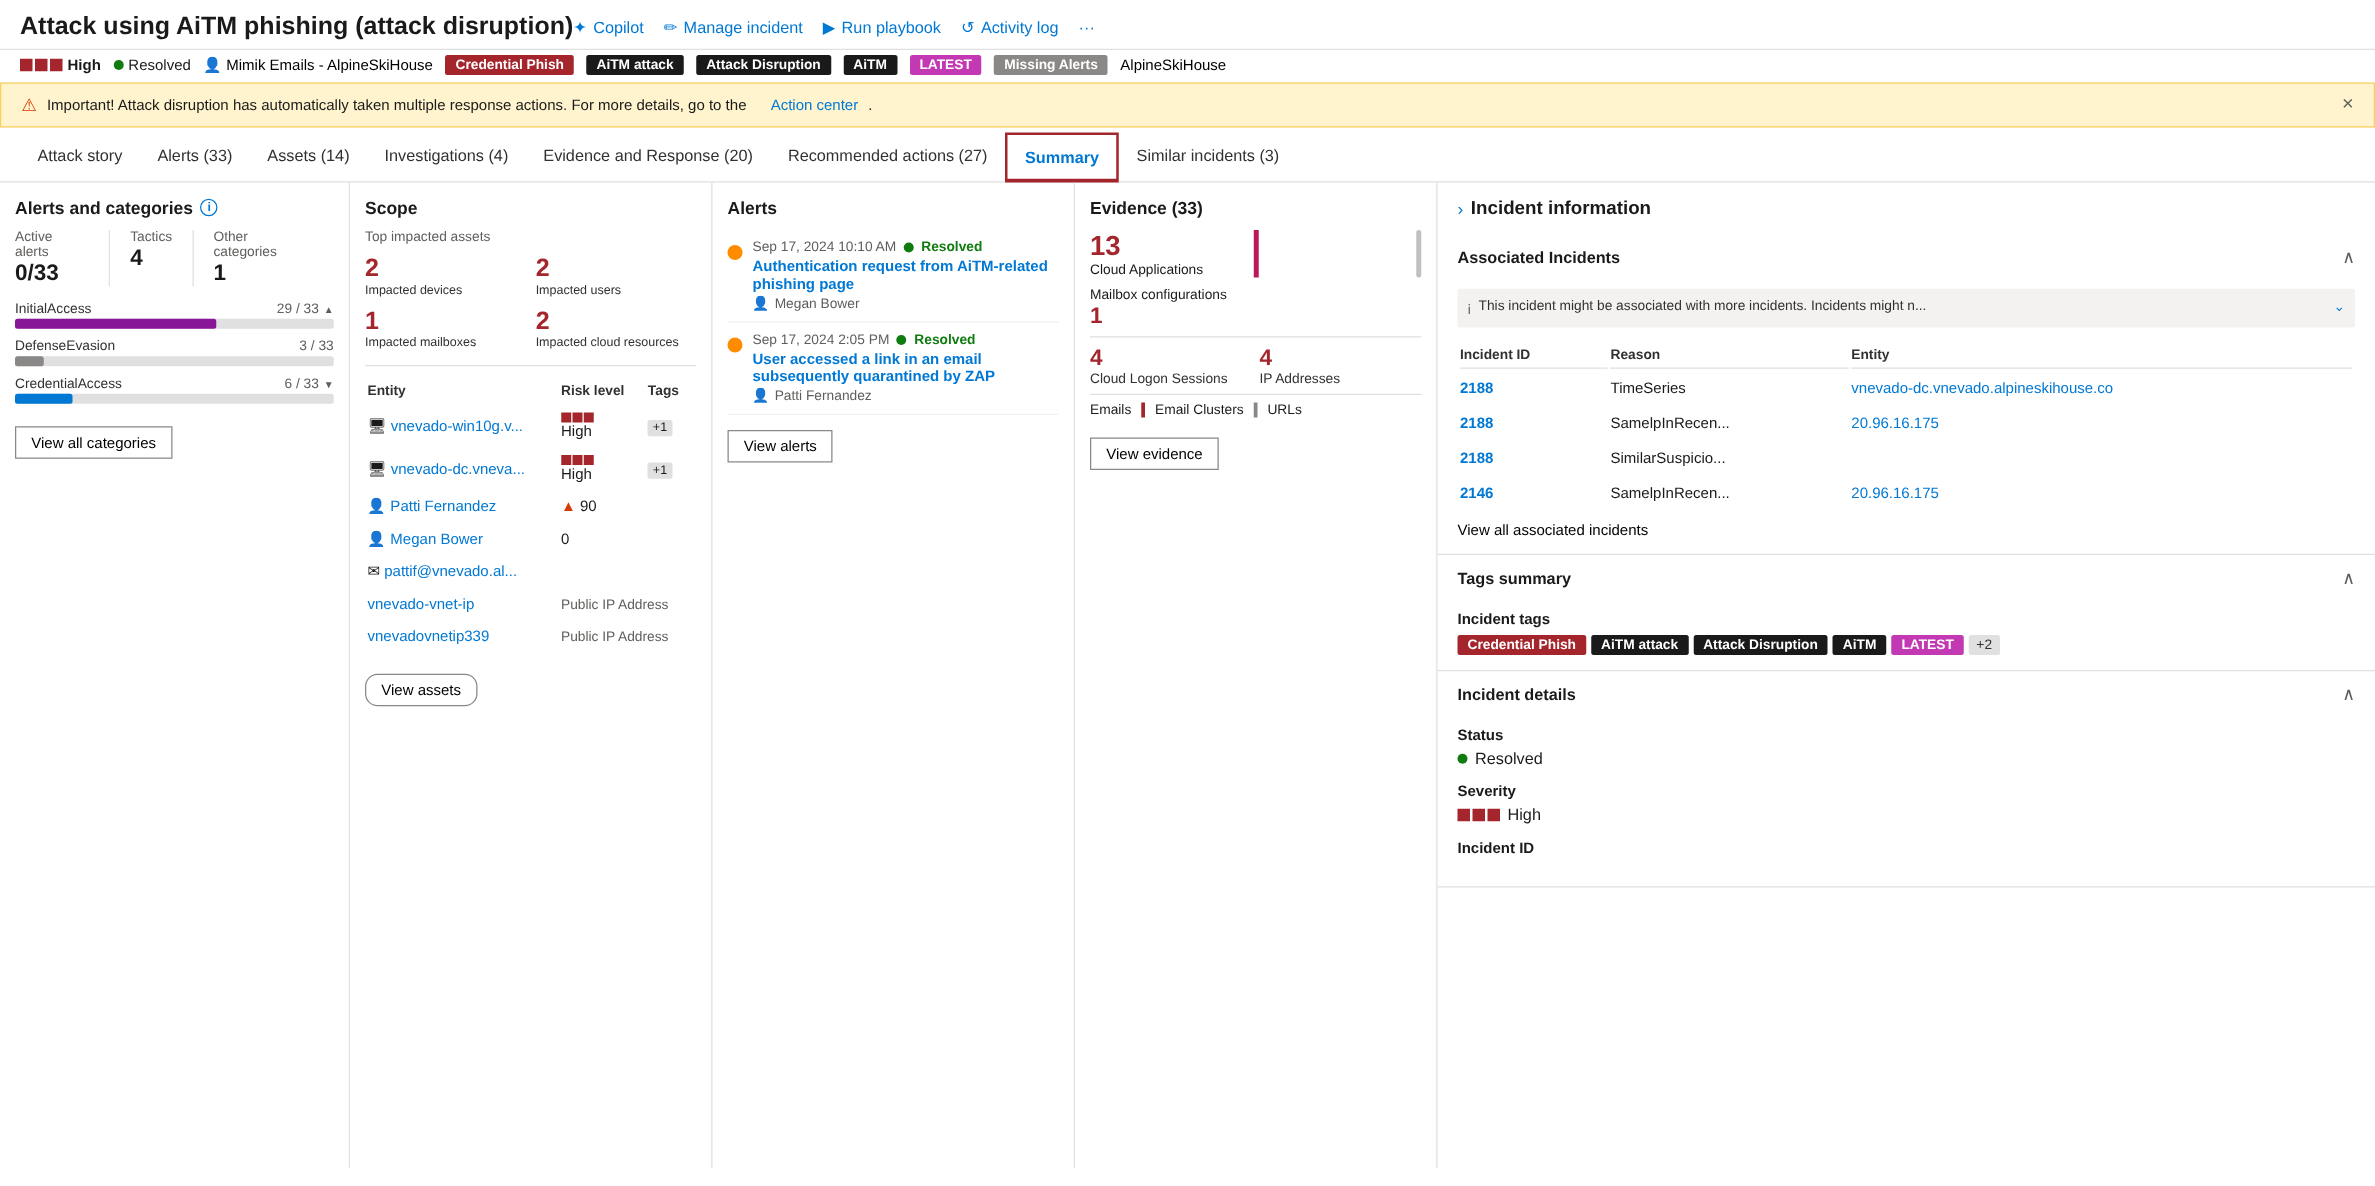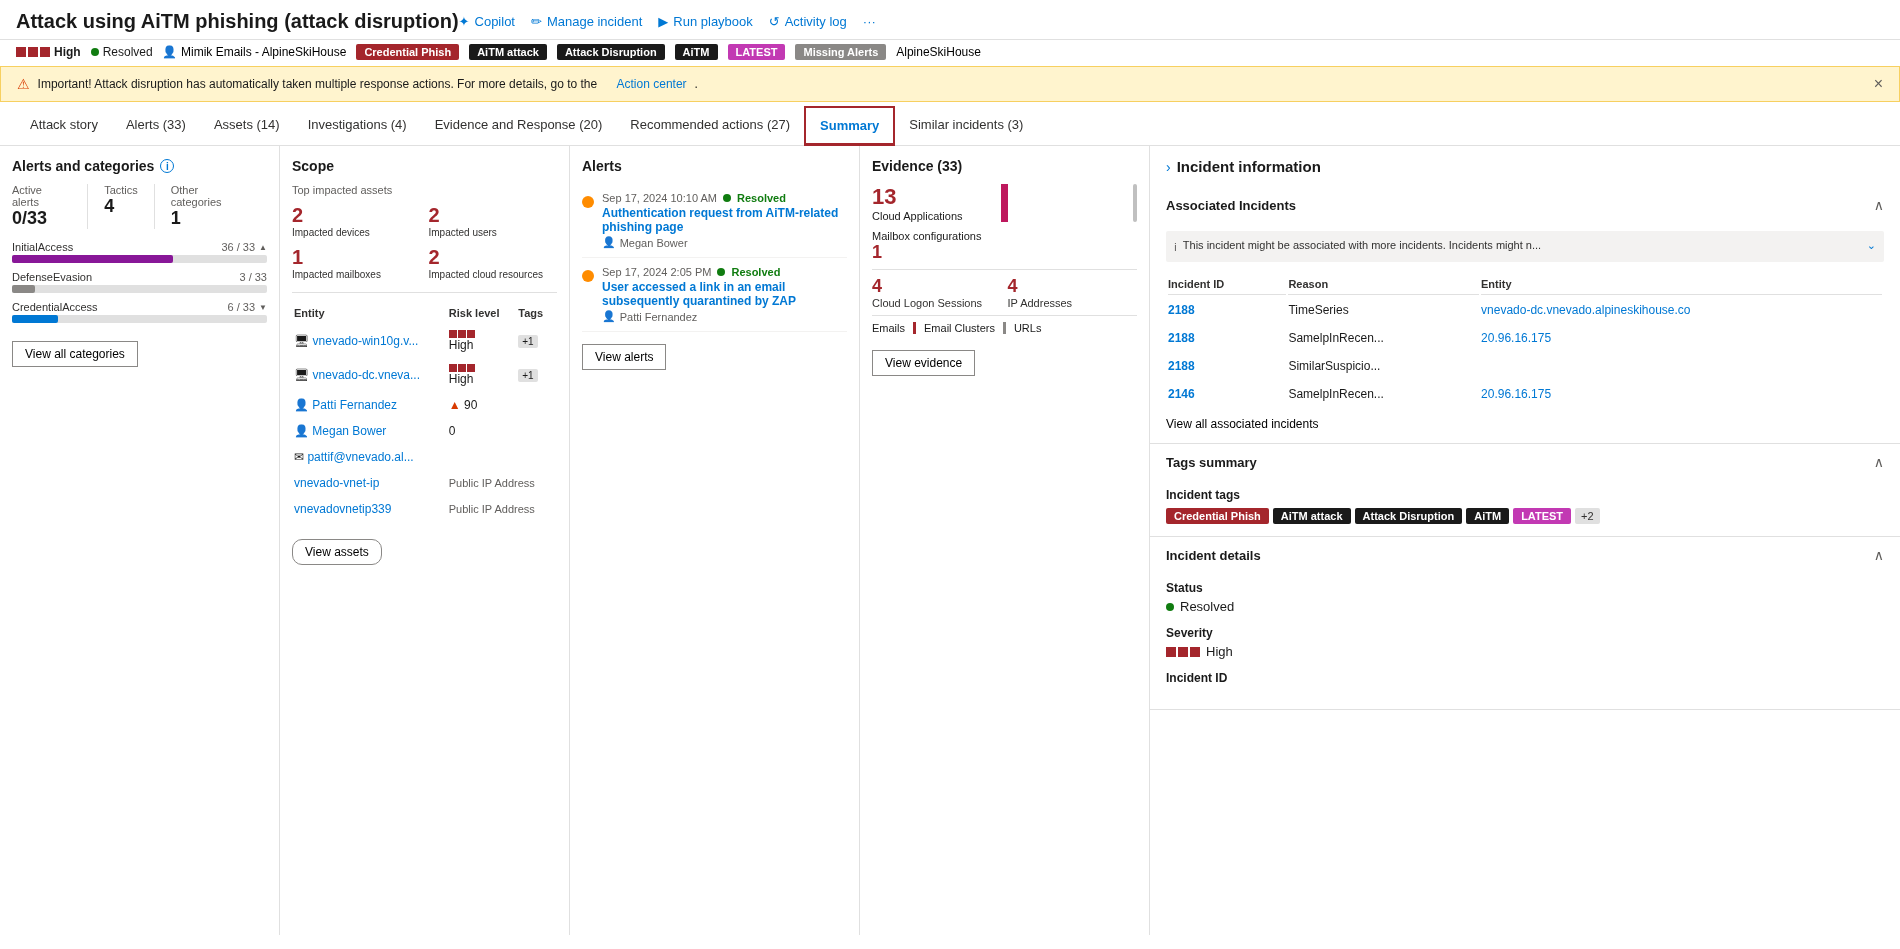--- a/index.html
+++ b/index.html
@@ -235,21 +235,21 @@
       <div class="metric-box">
         <div class="metric-label">Other categories</div>
         <div class="metric-value">1</div>
       </div>
     </div>
 
     <div class="tactic-bar">
       <div class="tactic-count-row">
         <span class="tactic-name">InitialAccess</span>
         <span class="tactic-fraction">
-          <span>36 / 33</span>
+          <span>29 / 33</span>
           <span class="arr-up">▲</span>
         </span>
       </div>
       <div class="bar-track">
         <div class="bar-fill bar-initial" style="width: 63%;"></div>
       </div>
     </div>
 
     <div class="tactic-bar">
       <div class="tactic-count-row">
@@ -396,21 +396,21 @@
       </div>
     </div>
 
     <button class="view-btn" style="margin-top:12px;">View alerts</button>
   </div>
 
   <div class="panel panel-evidence">
     <div class="panel-title">Evidence (33)</div>
 
     <div style="display:flex; gap:0; margin-bottom:8px;">
-      <div style="flex:1; border-right:7px solid #be185d; padding-right:12px;">
+      <div style="flex:1; border-right:4px solid #be185d; padding-right:12px;">
         <div style="font-size:22px; font-weight:700; color:#a4262c;">13</div>
         <div style="font-size:11px;">Cloud Applications</div>
       </div>
       <div style="flex:1; padding-left:12px;">
         <div style="position:relative; height:100%;">
           <div style="position:absolute; right:0; top:0; width:4px; height:100%; background:#c0c0c0; border-radius:2px;"></div>
         </div>
       </div>
     </div>
 

